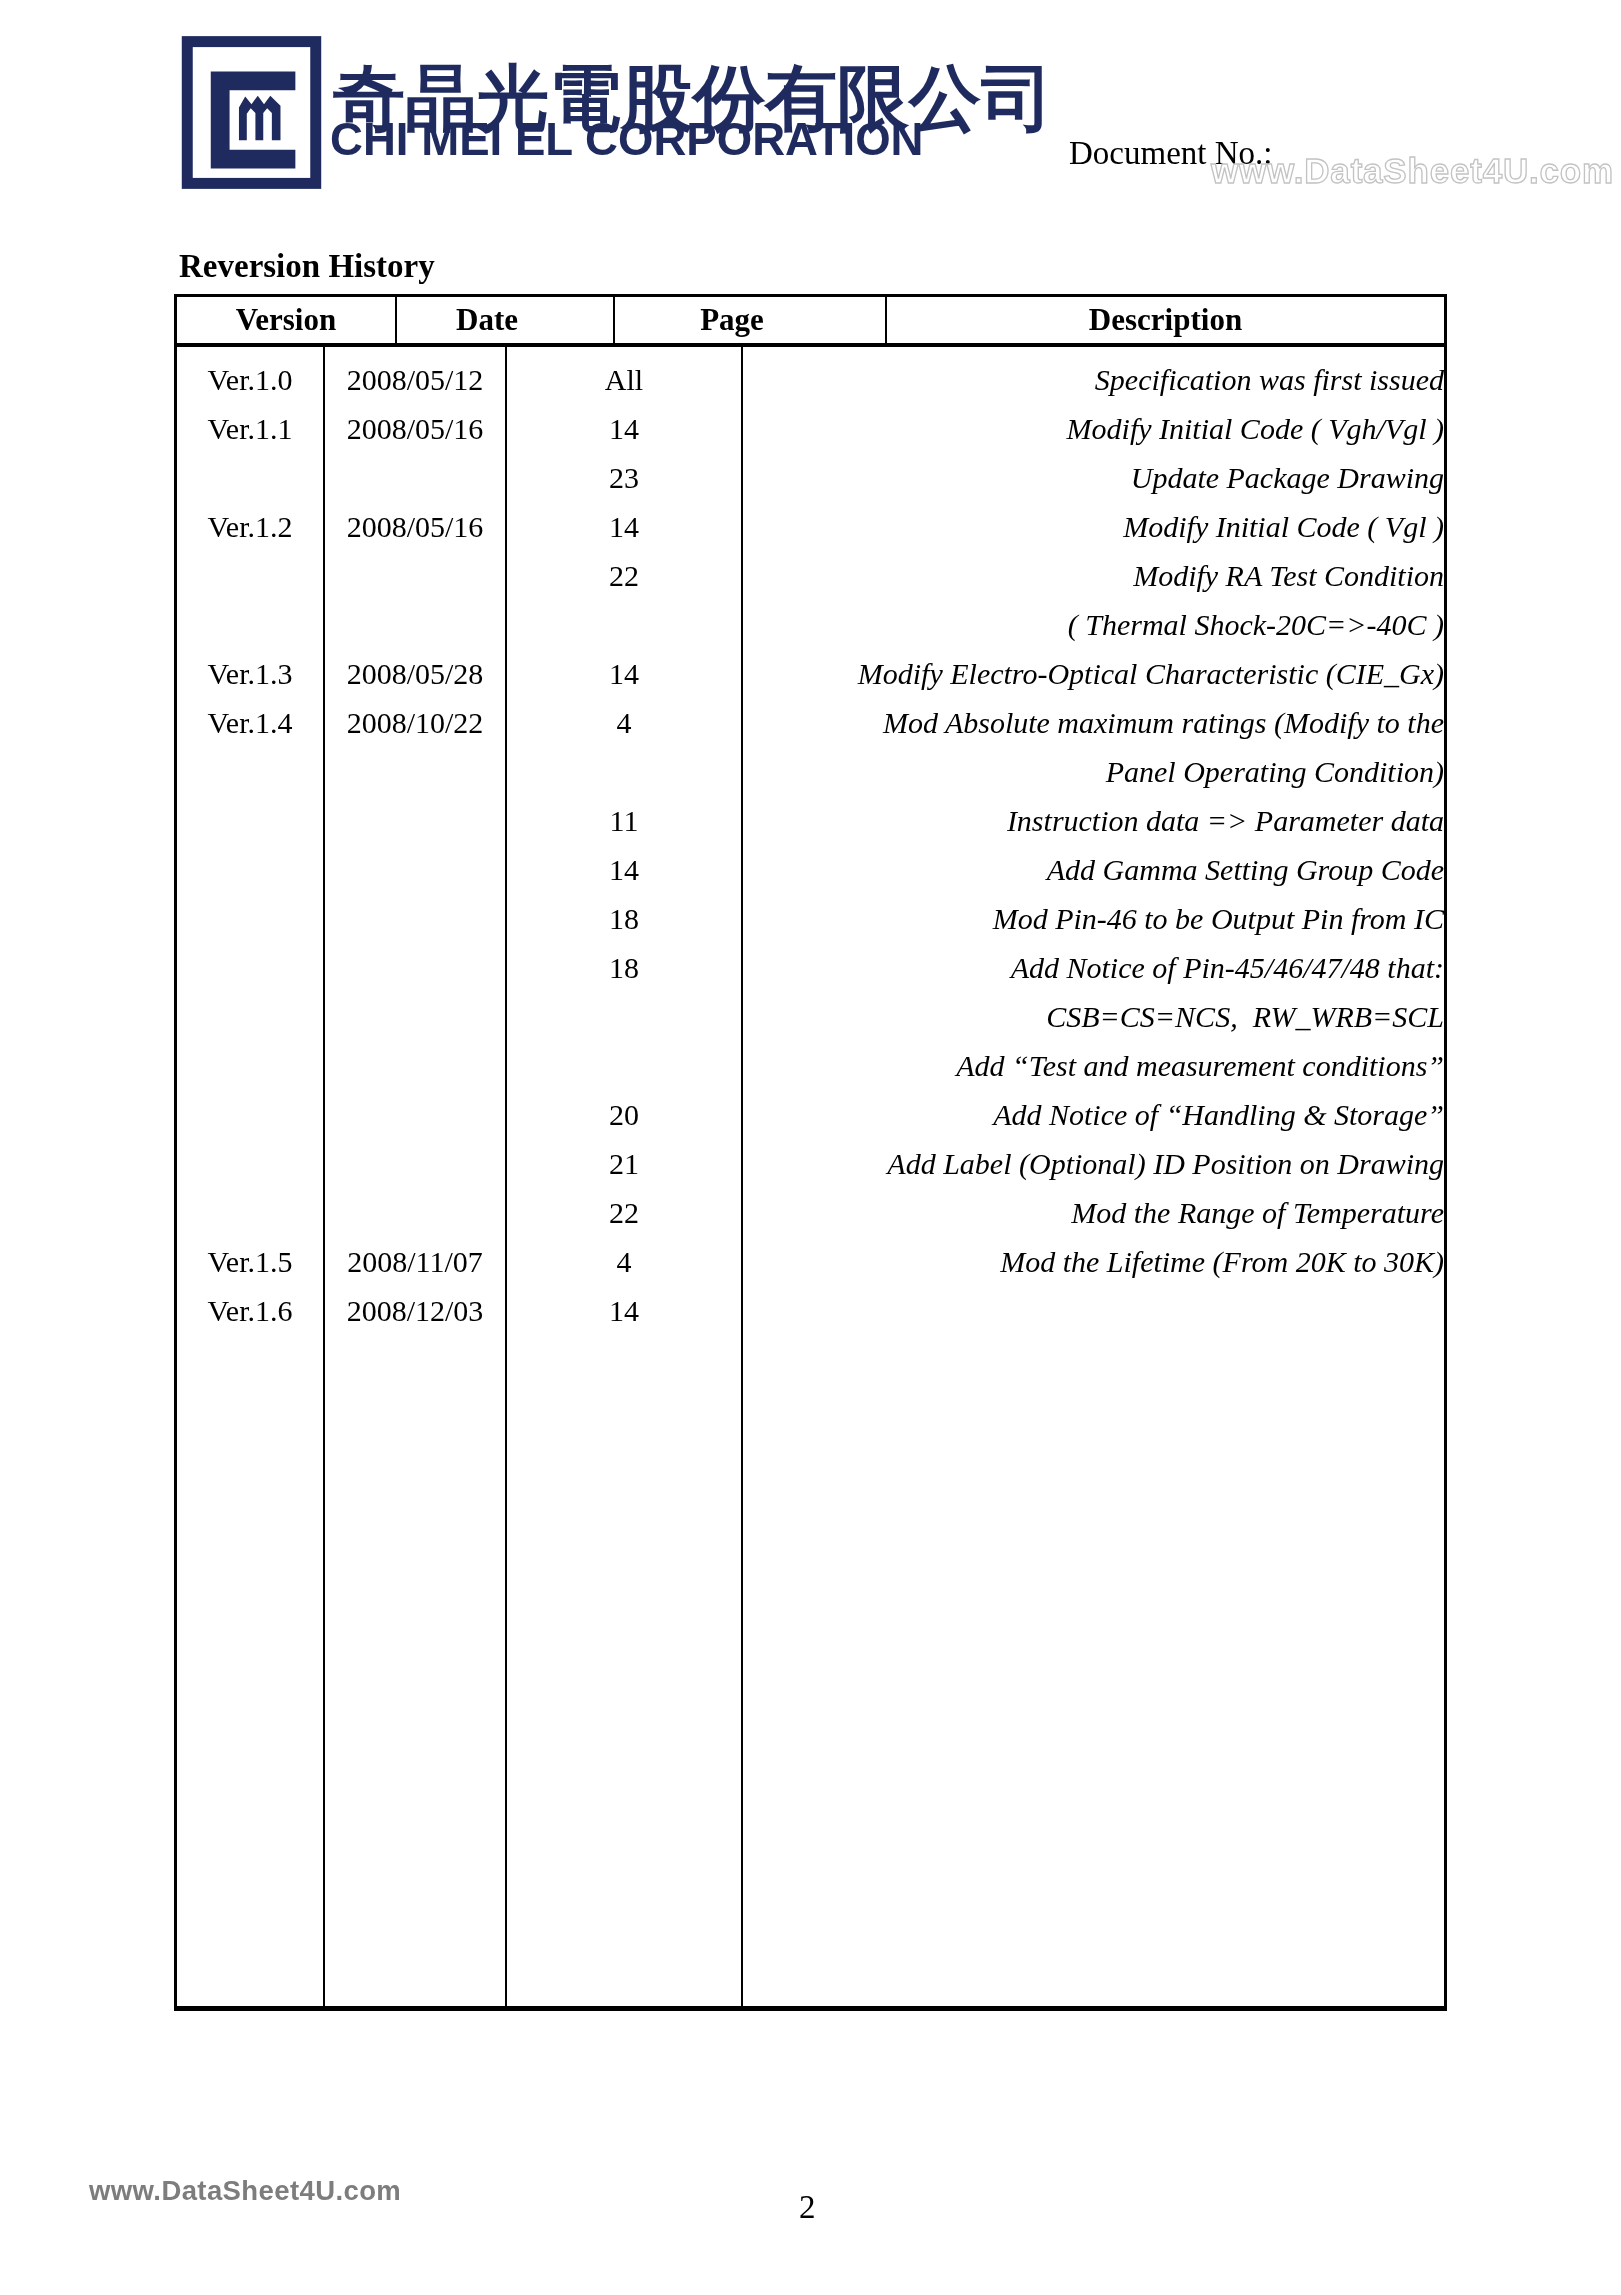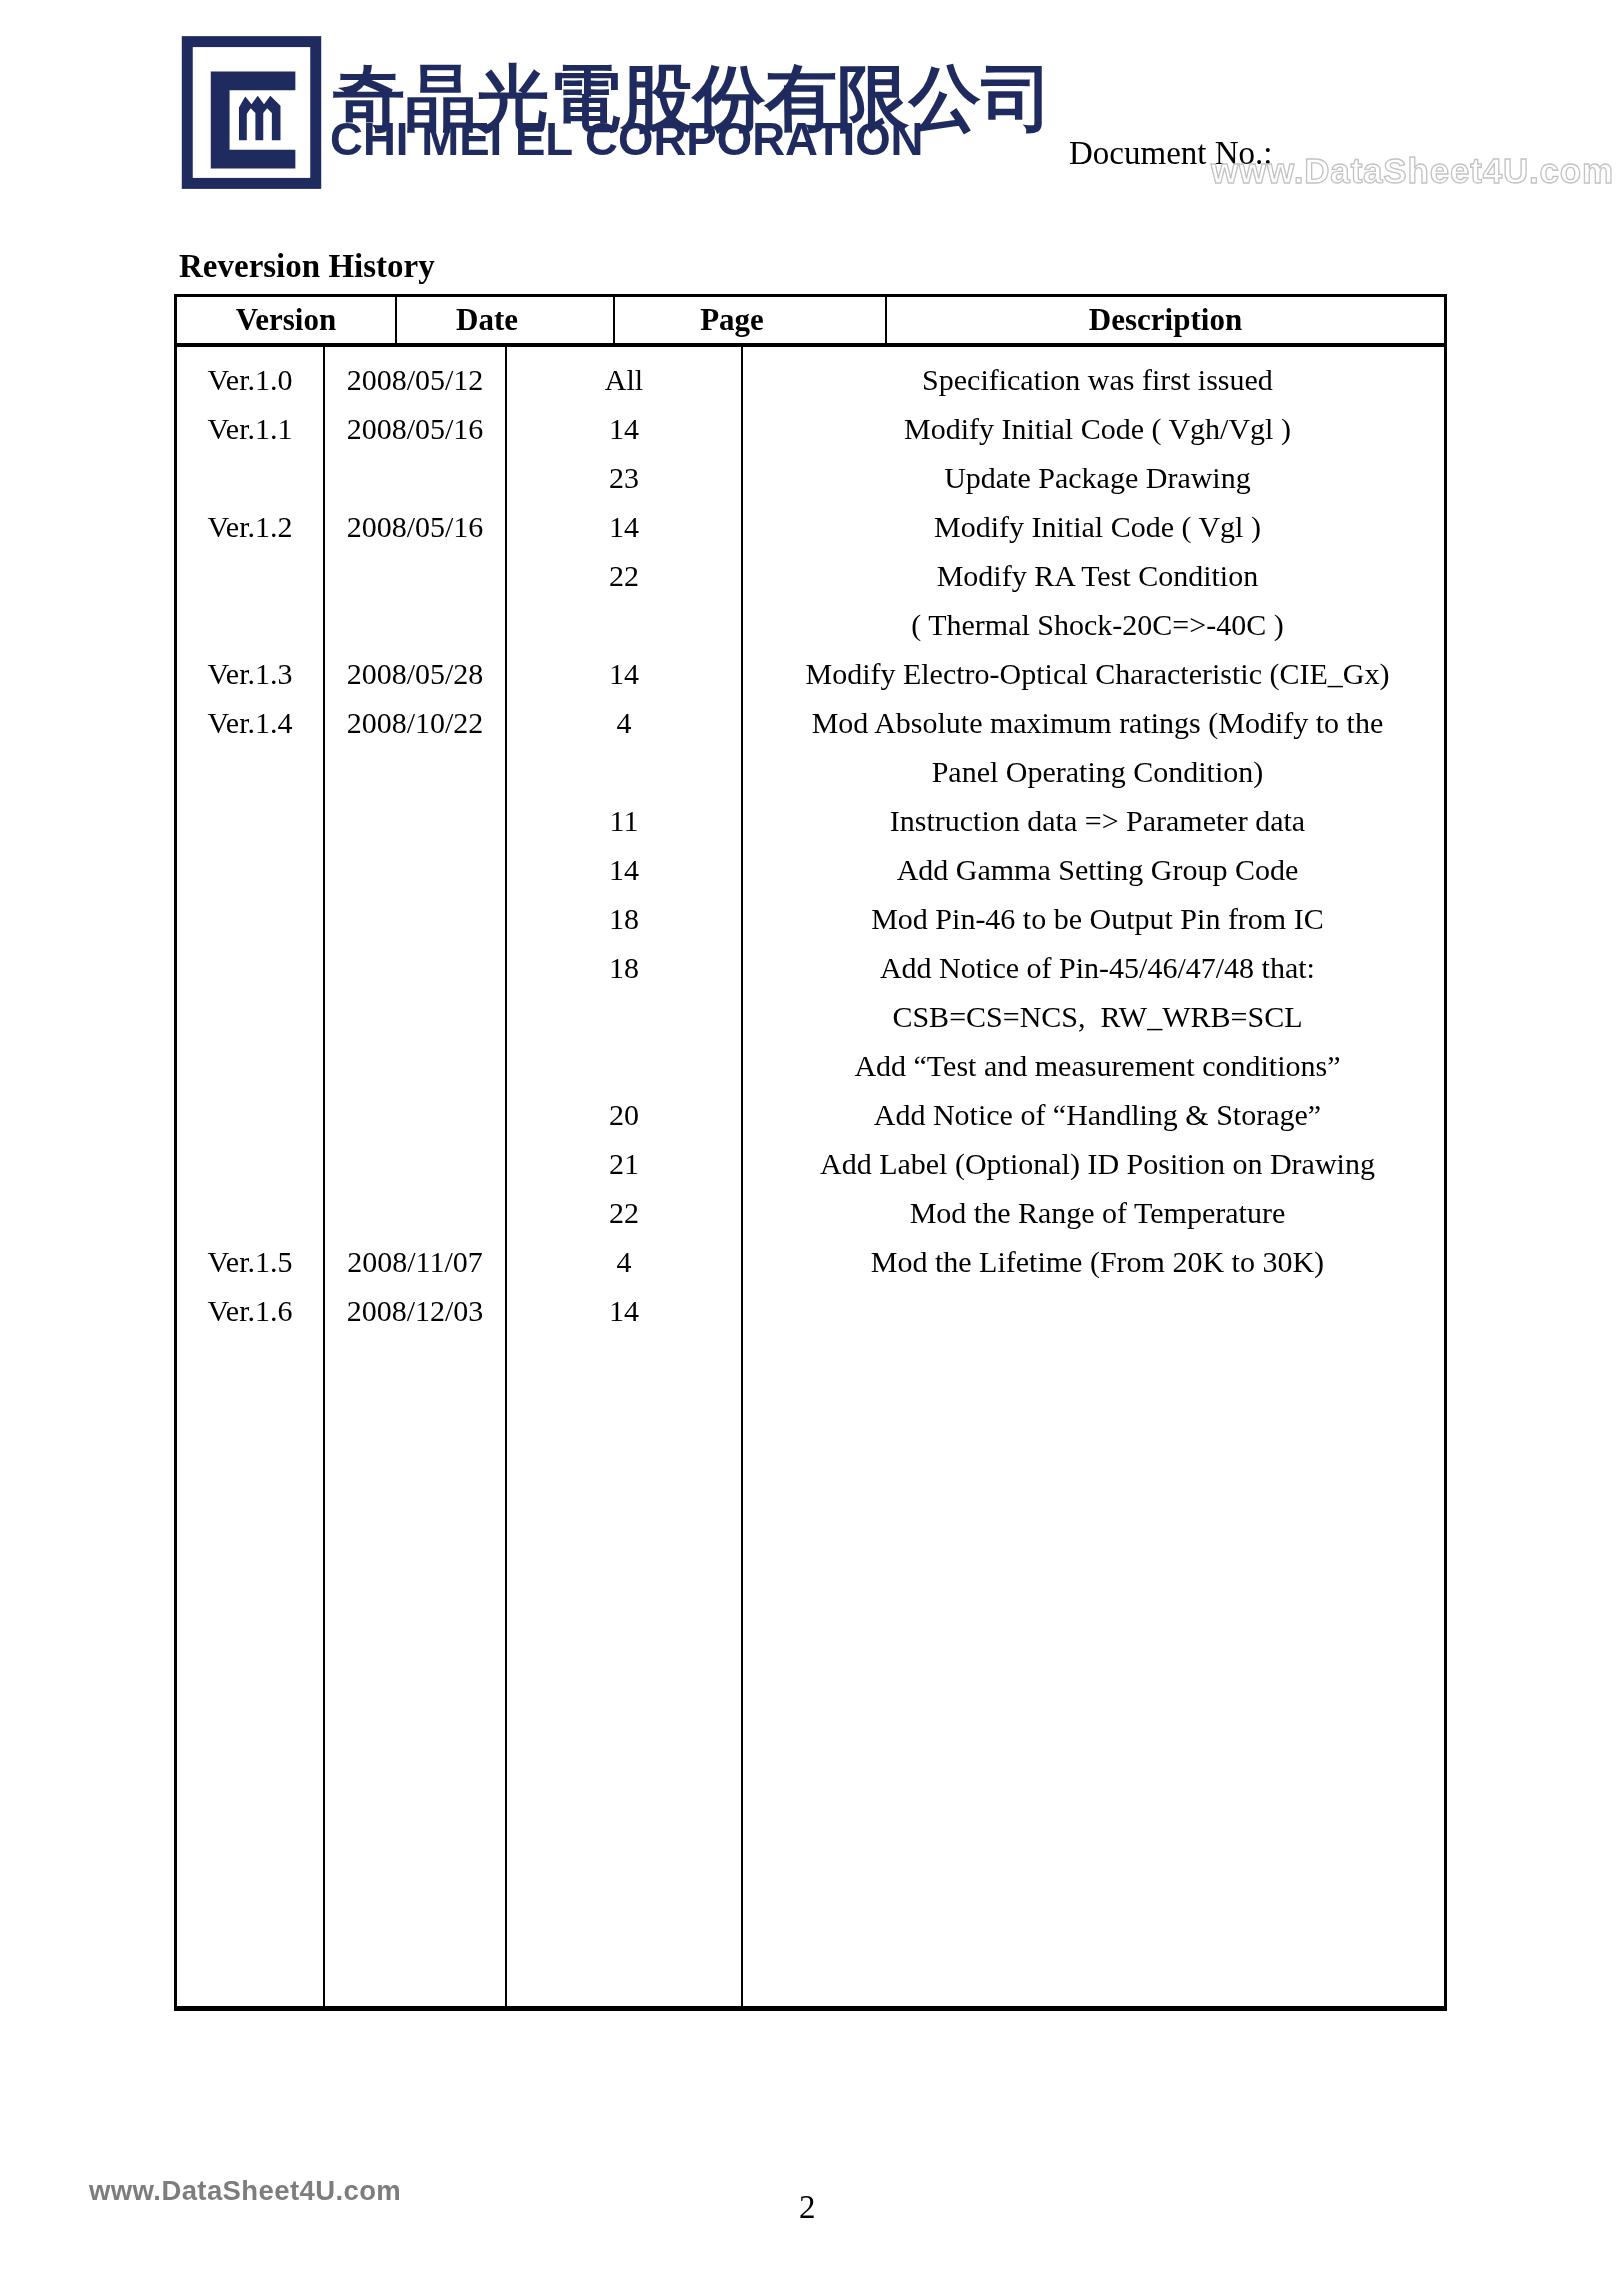--- a/index.html
+++ b/index.html
@@ -65,21 +65,21 @@
   .c2 { border-left:2.4px solid #000; }
   .w-version { width:146px; flex:none; }
   .w-date    { width:182px; flex:none; }
   .w-page    { width:236px; flex:none; }
   .w-desc    { flex:1; min-width:0; }
   .line {
     height:49px; line-height:49px;
     font-size:30px; white-space:pre; overflow:visible;
     text-align:center;
   }
-  .w-desc .line { text-align:center; padding-left:7.9px; }
+  .w-desc .line { text-align:right; padding-left:7.9px;font-style:italic; }
 
   
   .wm-bottom {
     position:absolute; left:89px; top:2175px;
     font-family:"Liberation Sans","DejaVu Sans",sans-serif;
     font-weight:bold; font-size:27.5px; letter-spacing:0.4px;
     color:#7d7d7d; white-space:nowrap;
   }
   .page-num {
     position:absolute; left:799px; top:2189px;

